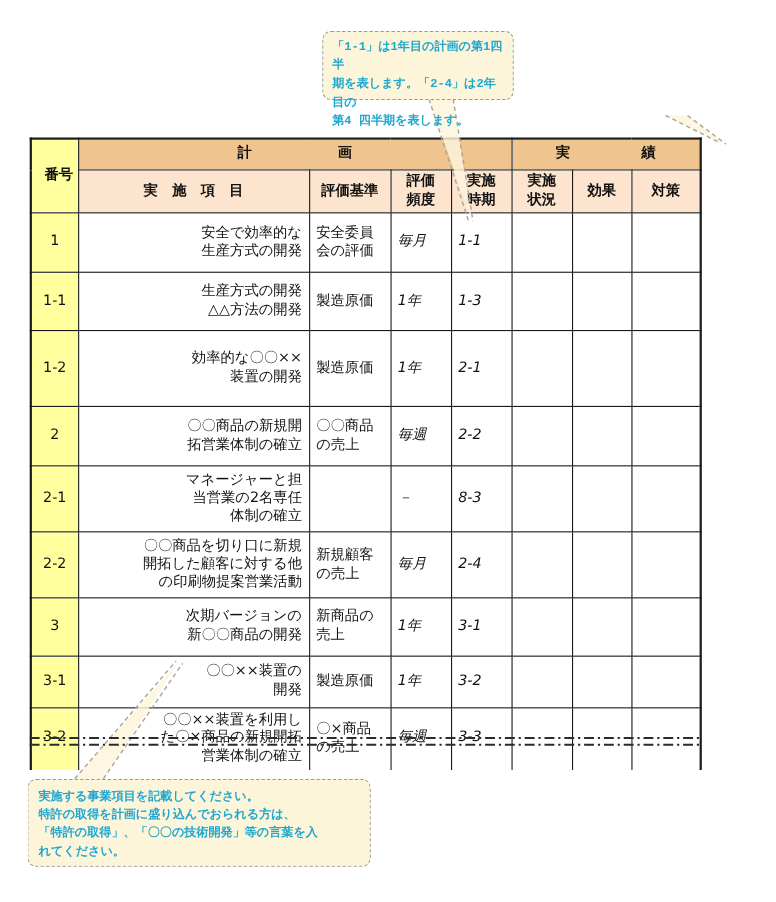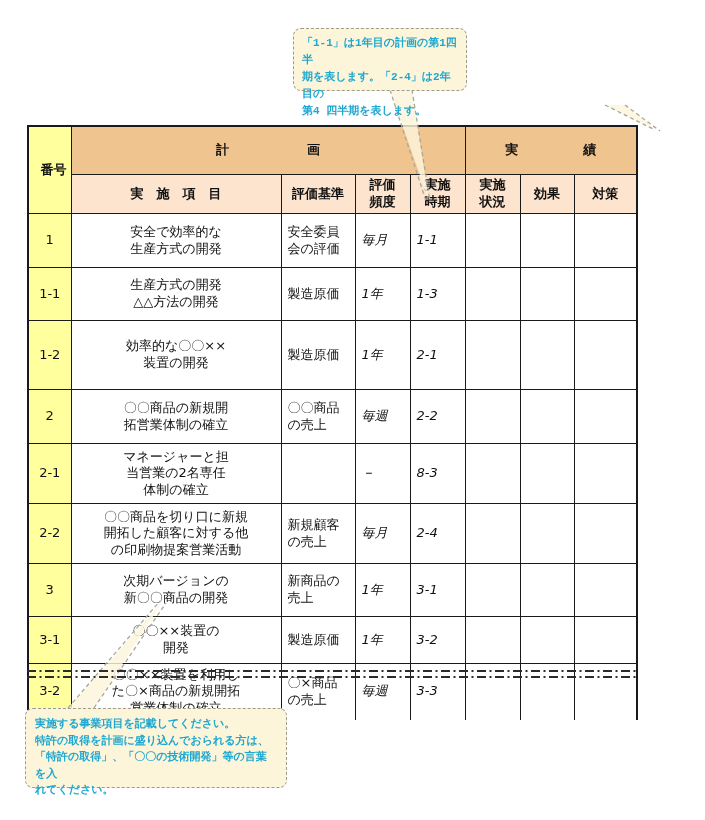--- a/index.html
+++ b/index.html
@@ -22,27 +22,27 @@
     border:1.6px solid #1a1a1a;
     font-size:13px;
     color:#111;
     white-space:pre-line;
     vertical-align:middle;
     padding:2px 6px;
     line-height:1.28;
     overflow:hidden;
   }
   table.plan-table{border:2px solid #1a1a1a;border-bottom:none;}
-  tr.h1 th{height:25px;padding:11px 4px;}
+  tr.h1 th{height:25px;padding:1px 4px;}
   tr.h2 th{height:34px;}
   th.group{background:#F0C48F;font-weight:bold;font-size:14px;text-align:center;}
   th.sub{background:#FCE4CF;font-weight:bold;text-align:center;line-height:1.25;}
   th.no-head{background:#FFFF9E;font-weight:bold;text-align:right;}
   td.c-no{background:#FFFF9E;text-align:center;}
-  td.c-item{text-align:center;padding-left:8px;}
+  td.c-item{text-align:right;padding-left:8px;}
   td.c-criteria{text-align:left;padding-left:7px;}
   td.c-freq,td.c-period{text-align:left;padding-left:7px;font-style:italic;}
   td.c-status,td.c-effect,td.c-measure{background:#ffffff;}
   
   td.c-status,th.sep{border-left-width:2.2px;}
   
   tbody tr:nth-child(1){height:54px;}
   tbody tr:nth-child(2){height:53px;}
   tbody tr:nth-child(3){height:69px;}
   tbody tr:nth-child(4){height:54px;}
@@ -61,21 +61,21 @@
     border:1.6px dashed #9b9b8e;
     border-radius:8px;
     color:#1FA7CF;
     font-weight:bold;
     white-space:pre-line;
     z-index:30;
     box-sizing:border-box;
   }
   .callout.c1{left:293px;top:28px;width:174px;height:63px;font-size:11px;line-height:1.55;padding:6px 8px;font-family:Liberation Mono, monospace;}
   .callout.c2{left:496px;top:62px;width:190px;height:44px;font-size:11.5px;line-height:1.5;padding:6px 9px;}
-  .callout.c3{left:25px;top:708px;width:262px;height:80px;font-size:11px;line-height:1.5;padding:7px 9px;}
+  .callout.c3{left:25px;top:708px;width:312px;height:80px;font-size:11px;line-height:1.5;padding:7px 9px;}
 
   
   svg.overlay{
     position:absolute;left:0;top:0;width:705px;height:820px;
     z-index:20;pointer-events:none;
   }
   .tail-fill{fill:rgba(252,245,218,0.82);}
   .tail-edge{stroke:#a8a89a;stroke-width:1.3;stroke-dasharray:4 3;fill:none;}
   .tearline{stroke:#2b2b2b;stroke-width:1.8;stroke-dasharray:9 3.5 2 3.5;fill:none;}
 </style>

